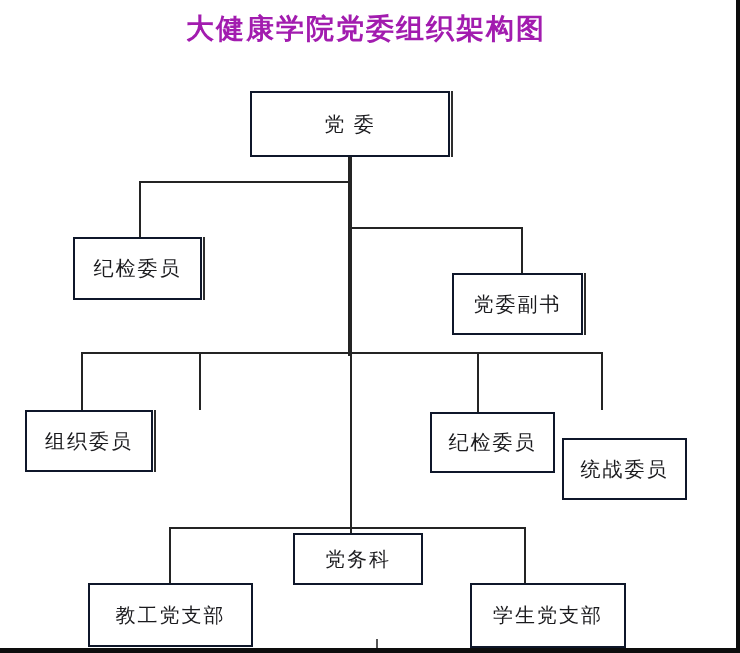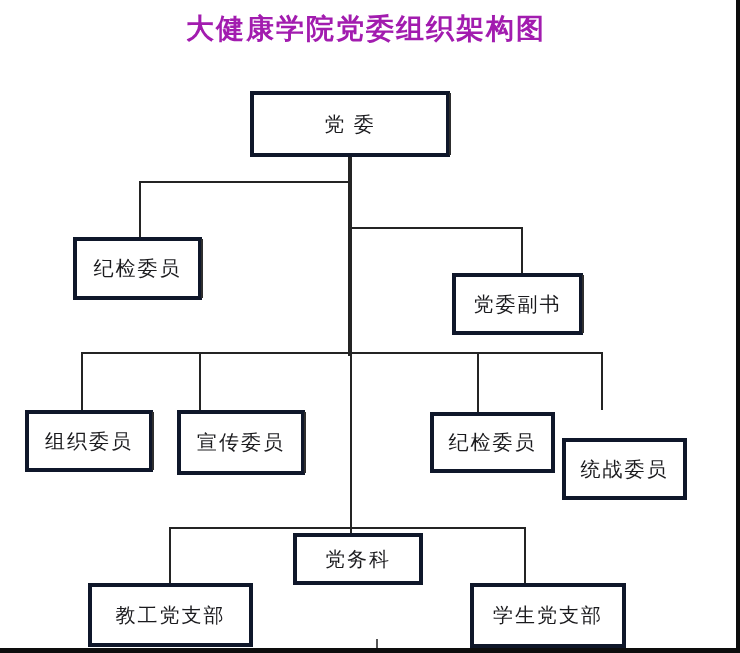--- a/index.html
+++ b/index.html
@@ -18,21 +18,21 @@
     width: 732px;
     text-align: center;
     font-size: 28px;
     font-weight: 600;
     letter-spacing: 2px;
     color: #a21caf;
   }
   .node {
     position: absolute;
     box-sizing: border-box;
-    border: 4px solid #0f172a;
+    border: 2px solid #0f172a;
     background: #ffffff;
     display: flex;
     align-items: center;
     justify-content: center;
     z-index: 2;
   }
   .node span {
     font-size: 20px;
     color: #1b1b1e;
     letter-spacing: 2px;
@@ -96,23 +96,20 @@
   </div>
   <div class="node dbl" id="n-secretary">
     <span>纪检委员</span>
   </div>
   <div class="node dbl" id="n-org">
     <span>组织委员</span>
   </div>
   <div class="node dbl" id="n-deputy">
     <span>党委副书</span>
   </div>
-  <div class="node dbl" id="n-publicity">
-    <span>宣传委员</span>
-  </div>
   <div class="node" id="n-discipline">
     <span>纪检委员</span>
   </div>
   <div class="node" id="n-united">
     <span>统战委员</span>
   </div>
   <div class="node" id="n-affairs">
     <span>党务科</span>
   </div>
   <div class="node" id="n-faculty">

